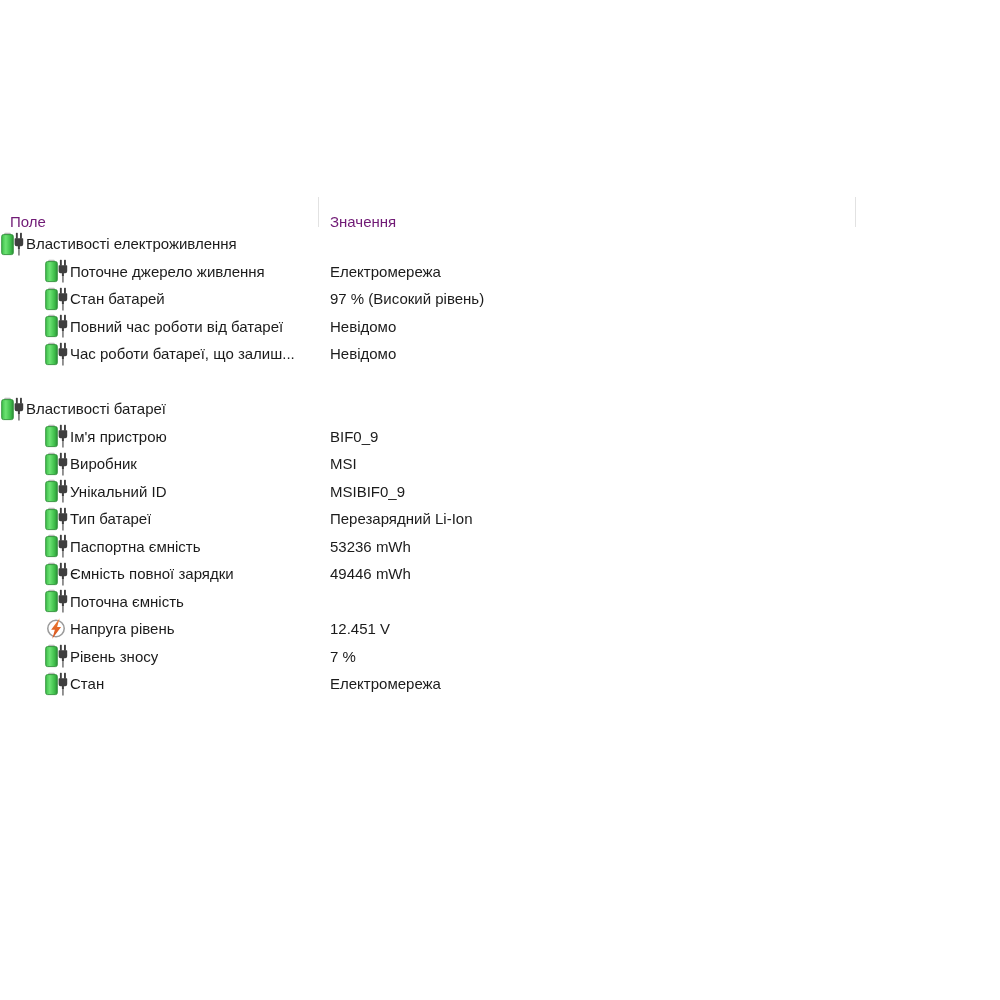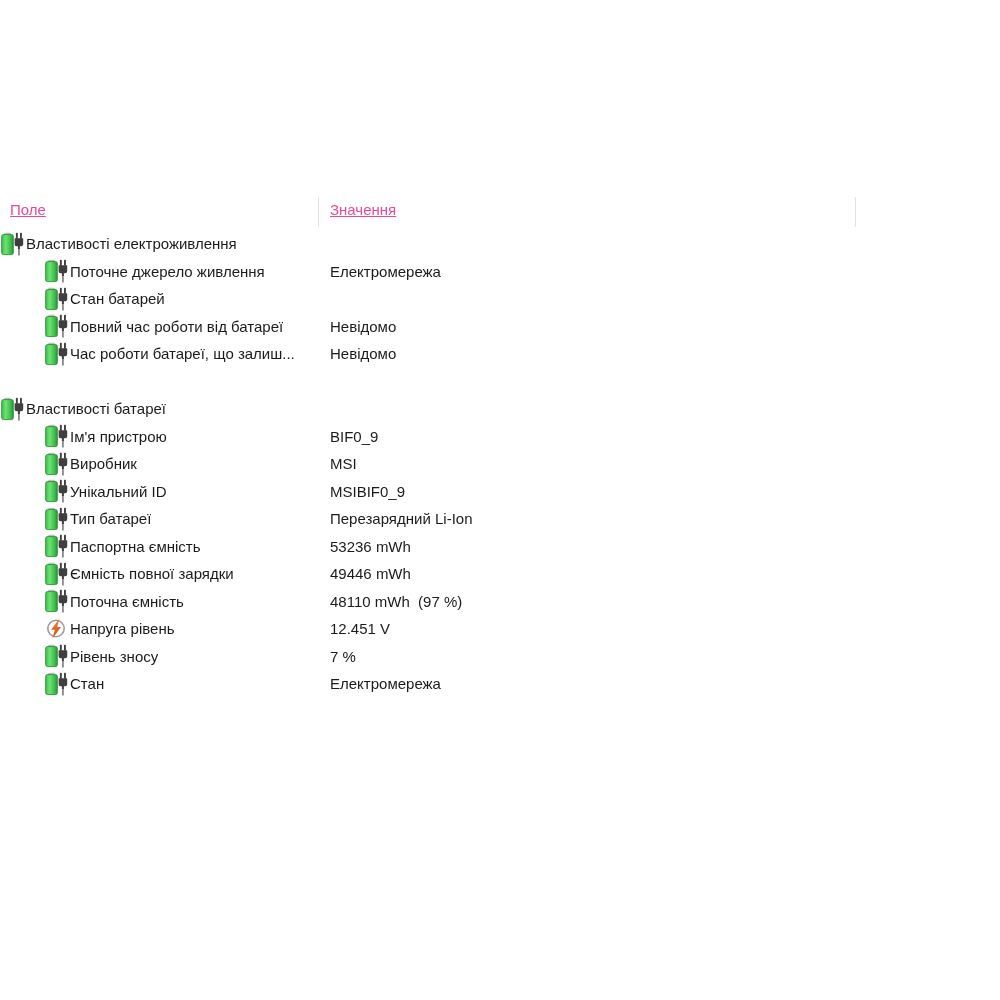--- a/index.html
+++ b/index.html
@@ -18,25 +18,24 @@
   }
   .list-header {
     position: absolute;
     top: 196px;
     left: 0;
     width: 1000px;
     height: 32px;
   }
   .col-label {
     position: absolute;
-    top: 5px;
+    top: 17px;
     font-size: 15px;
-    color: #ec4899;
+    color: #701a75;
     white-space: nowrap;
-    text-decoration: underline;
   }
   .col-label.field { left: 10px; }
   .col-label.value { left: 330px; }
   .col-separator {
     position: absolute;
     top: 1px;
     width: 1px;
     height: 30px;
     background: #e2e2e2;
   }
@@ -162,20 +161,21 @@
     <rect x="0.7" y="2.6" width="11.6" height="20" rx="1.8" fill="url(#bg3)" stroke="#2e9038" stroke-width="0.9"></rect>
     <rect x="14.9" y="0.8" width="1.9" height="6" rx="0.6" fill="#3f3f3f"></rect>
     <rect x="19" y="0.8" width="1.9" height="6" rx="0.6" fill="#3f3f3f"></rect>
     <path d="M14.2 6.2 h7.4 q0.6 0 0.6 0.6 v5.4 q0 2 -2 2 h-4.6 q-2 0 -2 -2 v-5.4 q0 -0.6 0.6 -0.6 Z" fill="#3f3f3f"></path>
     <rect x="16.9" y="14" width="2" height="3" fill="#3f3f3f"></rect>
     <rect x="17.4" y="16.5" width="1.1" height="7" fill="#3f3f3f"></rect>
   </svg>
           </span>
           <span class="label-text">Стан батарей</span>
         </div>
+        <div class="value-cell">97 % (Високий рівень)</div>
       </div>
       <div class="row level-1">
         <div class="label-cell">
           <span class="icon">
             <svg width="23" height="24" viewBox="0 0 23 24">
     <defs>
                 <linearGradient id="bg4" x1="0" y1="0" x2="1" y2="0">
       <stop offset="0" stop-color="#3fbf4b"></stop>
       <stop offset="0.35" stop-color="#6ce273"></stop>
       <stop offset="0.75" stop-color="#3fbf4b"></stop>
@@ -412,21 +412,20 @@
     <rect x="0.7" y="2.6" width="11.6" height="20" rx="1.8" fill="url(#bg13)" stroke="#2e9038" stroke-width="0.9"></rect>
     <rect x="14.9" y="0.8" width="1.9" height="6" rx="0.6" fill="#3f3f3f"></rect>
     <rect x="19" y="0.8" width="1.9" height="6" rx="0.6" fill="#3f3f3f"></rect>
     <path d="M14.2 6.2 h7.4 q0.6 0 0.6 0.6 v5.4 q0 2 -2 2 h-4.6 q-2 0 -2 -2 v-5.4 q0 -0.6 0.6 -0.6 Z" fill="#3f3f3f"></path>
     <rect x="16.9" y="14" width="2" height="3" fill="#3f3f3f"></rect>
     <rect x="17.4" y="16.5" width="1.1" height="7" fill="#3f3f3f"></rect>
   </svg>
           </span>
           <span class="label-text">Поточна ємність</span>
         </div>
-        <div class="value-cell">48110 mWh  (97 %)</div>
       </div>
       <div class="row level-1">
         <div class="label-cell">
           <span class="icon">
             <svg width="22" height="23" viewBox="0 0 23 24">
       <defs>
                 <linearGradient id="og14" x1="0" y1="0" x2="0" y2="1">
         <stop offset="0" stop-color="#f08033"></stop>
         <stop offset="1" stop-color="#d44f1c"></stop>
       </linearGradient>

